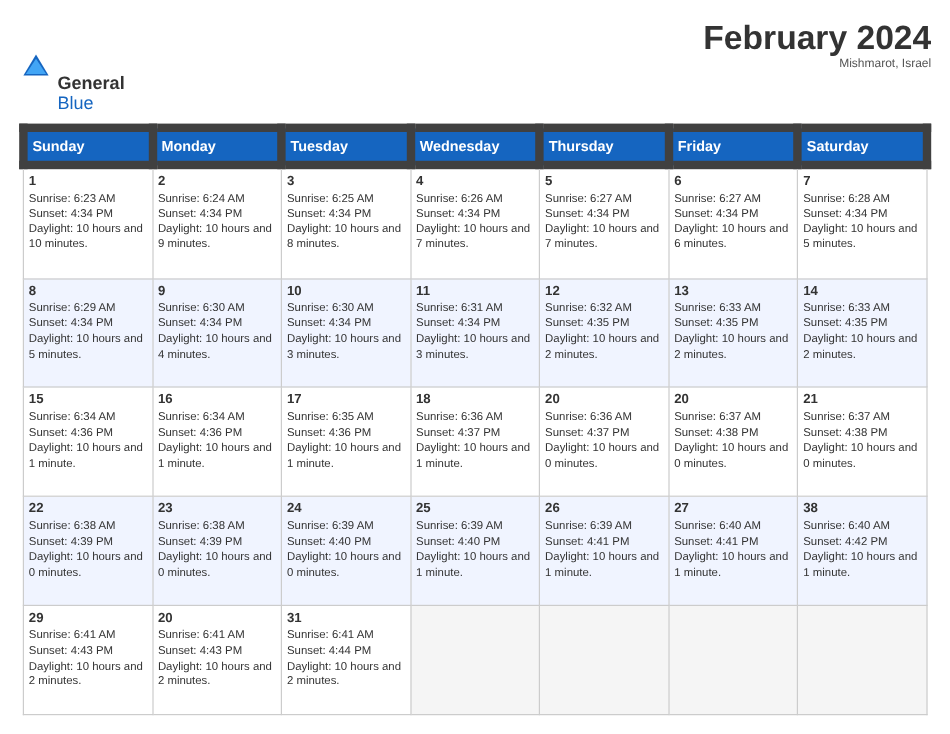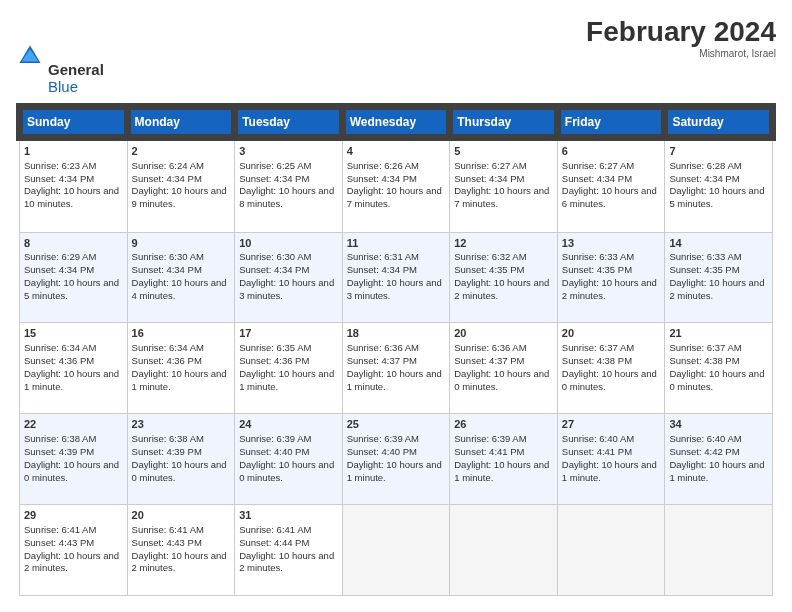--- a/index.html
+++ b/index.html
@@ -299,21 +299,21 @@
         <span>Sunset: 4:41 PM</span><br>
         <span>Daylight: 10 hours and 1 minute.</span>
       </td>
           <td>
         <span class="day-num">27</span>
         <span>Sunrise: 6:40 AM</span><br>
         <span>Sunset: 4:41 PM</span><br>
         <span>Daylight: 10 hours and 1 minute.</span>
       </td>
           <td>
-        <span class="day-num">34</span>
+        <span class="day-num">38</span>
         <span>Sunrise: 6:40 AM</span><br>
         <span>Sunset: 4:42 PM</span><br>
         <span>Daylight: 10 hours and 1 minute.</span>
       </td>
         </tr>
         <tr>
           <td>
         <span class="day-num">29</span>
         <span>Sunrise: 6:41 AM</span><br>
         <span>Sunset: 4:43 PM</span><br>

